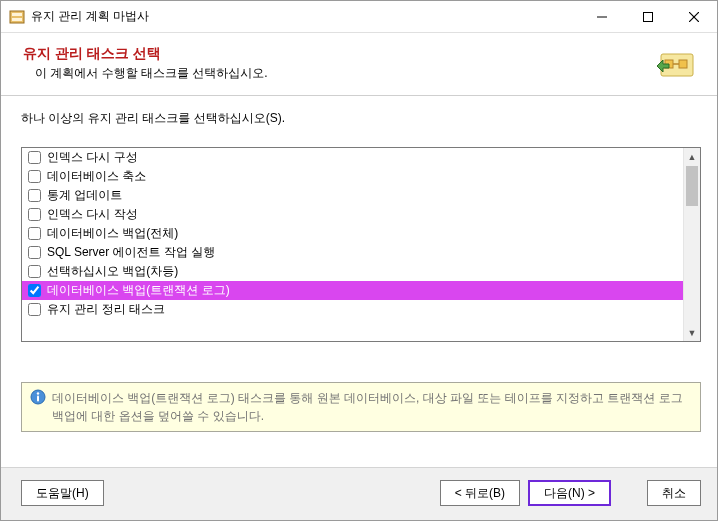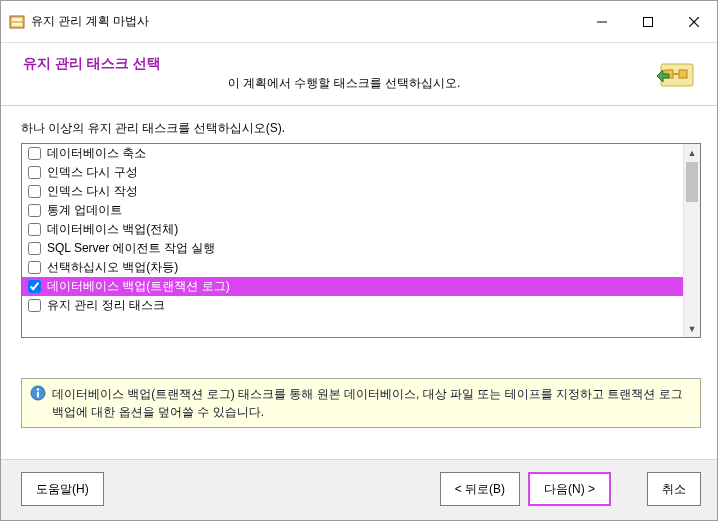--- a/index.html
+++ b/index.html
@@ -14,21 +14,21 @@
   }
   .window {
     width: 718px;
     height: 521px;
     background: #ffffff;
     border: 1px solid #9a9a9a;
     display: flex;
     flex-direction: column;
   }
   .titlebar {
-    height: 42px;
+    height: 32px;
     display: flex;
     align-items: center;
     padding: 0 0 0 8px;
     background: #ffffff;
     border-bottom: 1px solid #e0e0e0;
   }
   .titlebar .app-icon {
     width: 16px;
     height: 16px;
     margin-right: 6px;
@@ -57,45 +57,44 @@
     display: flex;
     align-items: flex-start;
     padding: 12px 16px 10px 22px;
     border-bottom: 1px solid #cfcfcf;
     background: #ffffff;
   }
   .header-text { flex: 1; }
   .header-title {
     font-weight: bold;
     font-size: 14px;
-    color: #a21caf;
+    color: #b91c1c;
     margin-bottom: 2px;
   }
   .header-subtitle {
     font-size: 12px;
     color: #000;
     padding-left: 12px;
-    text-align: center;
   }
   .header-icon {
     width: 48px;
     height: 40px;
     display: flex;
     align-items: center;
     justify-content: center;
   }
   .content {
     flex: 1;
     padding: 14px 16px 6px 20px;
     display: flex;
     flex-direction: column;
     min-height: 0;
   }
   .list-label {
-    margin-bottom: 6px;
+    margin-bottom: 20px;
     color: #000;
   }
   .task-list-wrapper {
     border: 1px solid #7a7a7a;
     background: #ffffff;
     height: 195px;
     display: flex;
   }
   .task-list {
     flex: 1;
@@ -157,44 +156,44 @@
   .info-icon {
     width: 16px;
     height: 16px;
     margin-right: 6px;
     flex-shrink: 0;
     display: flex;
     align-items: center;
     justify-content: center;
   }
   .info-text {
-    color: #0f172a;
+    color: #737373;
     line-height: 1.5;
   }
   .button-bar {
     border-top: 1px solid #d4d4d4;
     padding: 12px 16px 14px 20px;
     display: flex;
     align-items: center;
     background: #f0f0f0;
   }
   .btn {
-    height: 34px;
+    height: 26px;
     border: 1px solid #7a7a7a;
     background: #ffffff;
     font-family: inherit;
     font-size: 12px;
     cursor: pointer;
     padding: 0 14px;
     display: inline-flex;
     align-items: center;
     justify-content: center;
   }
   .btn.default {
-    border: 2px solid #d946ef;
+    border: 2px solid #6d28d9;
   }
   .btn.disabled {
     color: #9a9a9a;
     border-color: #bfbfbf;
     cursor: default;
   }
   .button-spacer { flex: 1; }
   .btn + .btn { margin-left: 10px; }
   .btn-nav-group { display: flex; }
   .btn-nav-group .btn { margin-left: 15px; }
@@ -250,33 +249,33 @@
     </div>
   </div>
 
   <div class="content">
     <div class="list-label">하나 이상의 유지 관리 태스크를 선택하십시오(S).</div>
 
     <div class="task-list-wrapper">
       <div class="task-list" id="task-list">
           <div class="task-item">
             <input type="checkbox" style="">
+            <span class="task-label">인덱스 다시 구성</span>
+          </div>
+          <div class="task-item">
+            <input type="checkbox" style="">
             <span class="task-label">데이터베이스 축소</span>
           </div>
           <div class="task-item">
             <input type="checkbox" style="">
-            <span class="task-label">인덱스 다시 구성</span>
+            <span class="task-label">통계 업데이트</span>
           </div>
           <div class="task-item">
             <input type="checkbox" style="">
             <span class="task-label">인덱스 다시 작성</span>
-          </div>
-          <div class="task-item">
-            <input type="checkbox" style="">
-            <span class="task-label">통계 업데이트</span>
           </div>
           <div class="task-item">
             <input type="checkbox" style="">
             <span class="task-label">데이터베이스 백업(전체)</span>
           </div>
           <div class="task-item">
             <input type="checkbox" style="">
             <span class="task-label">SQL Server 에이전트 작업 실행</span>
           </div>
           <div class="task-item">

